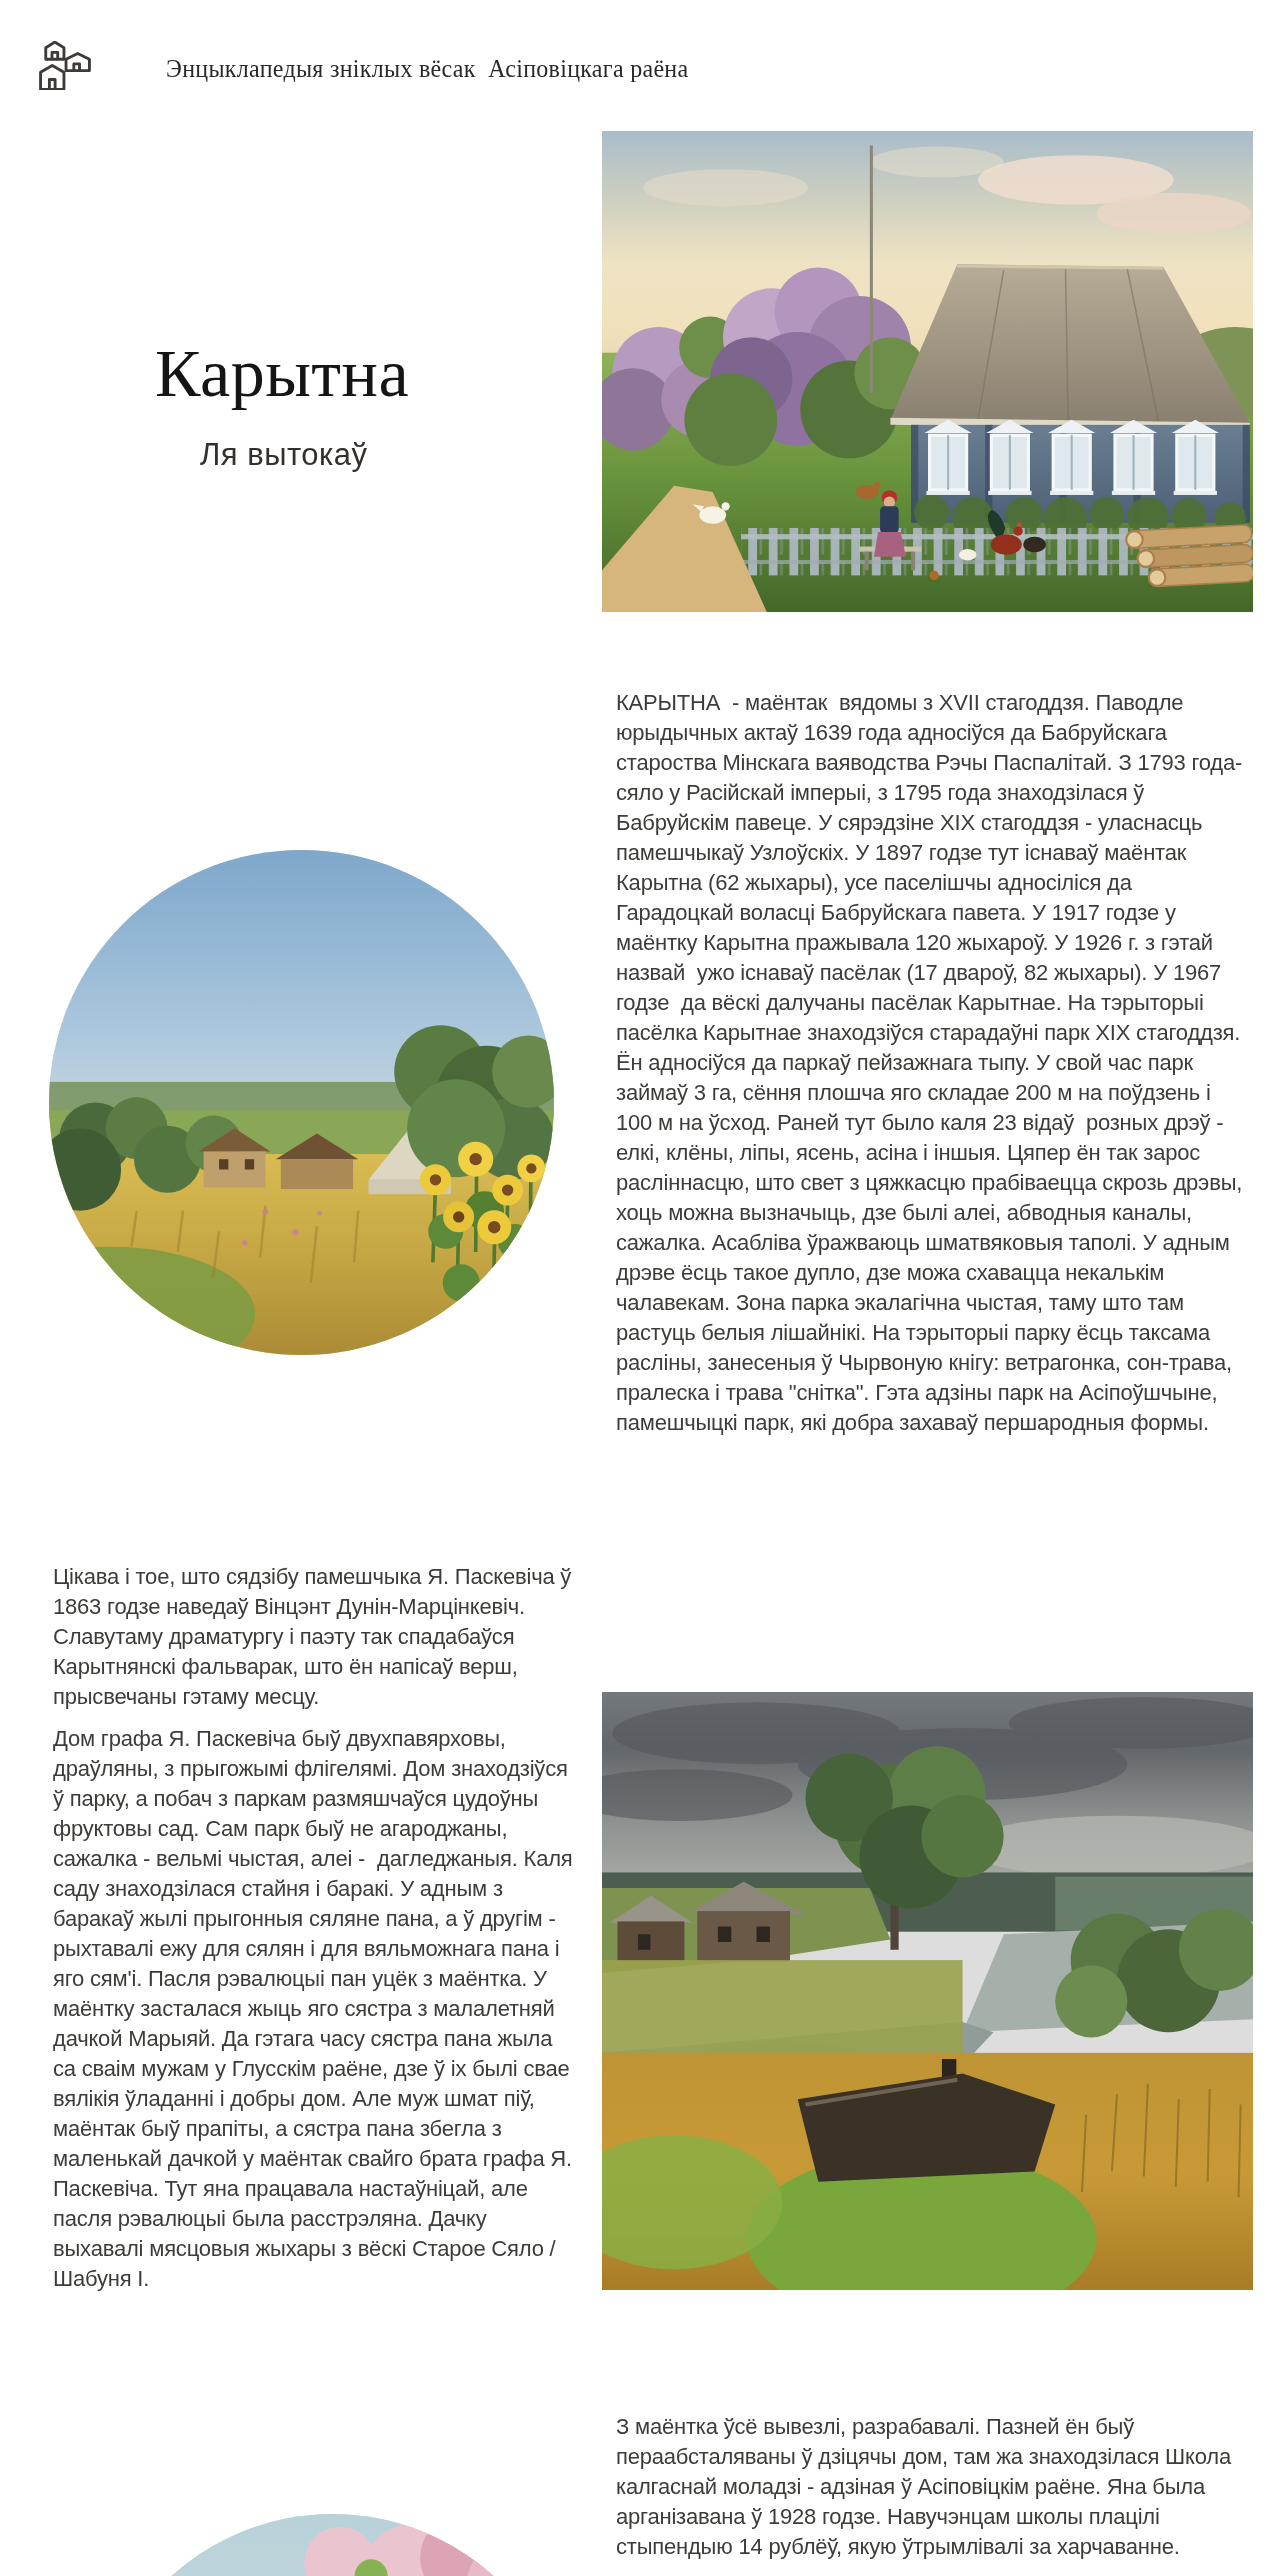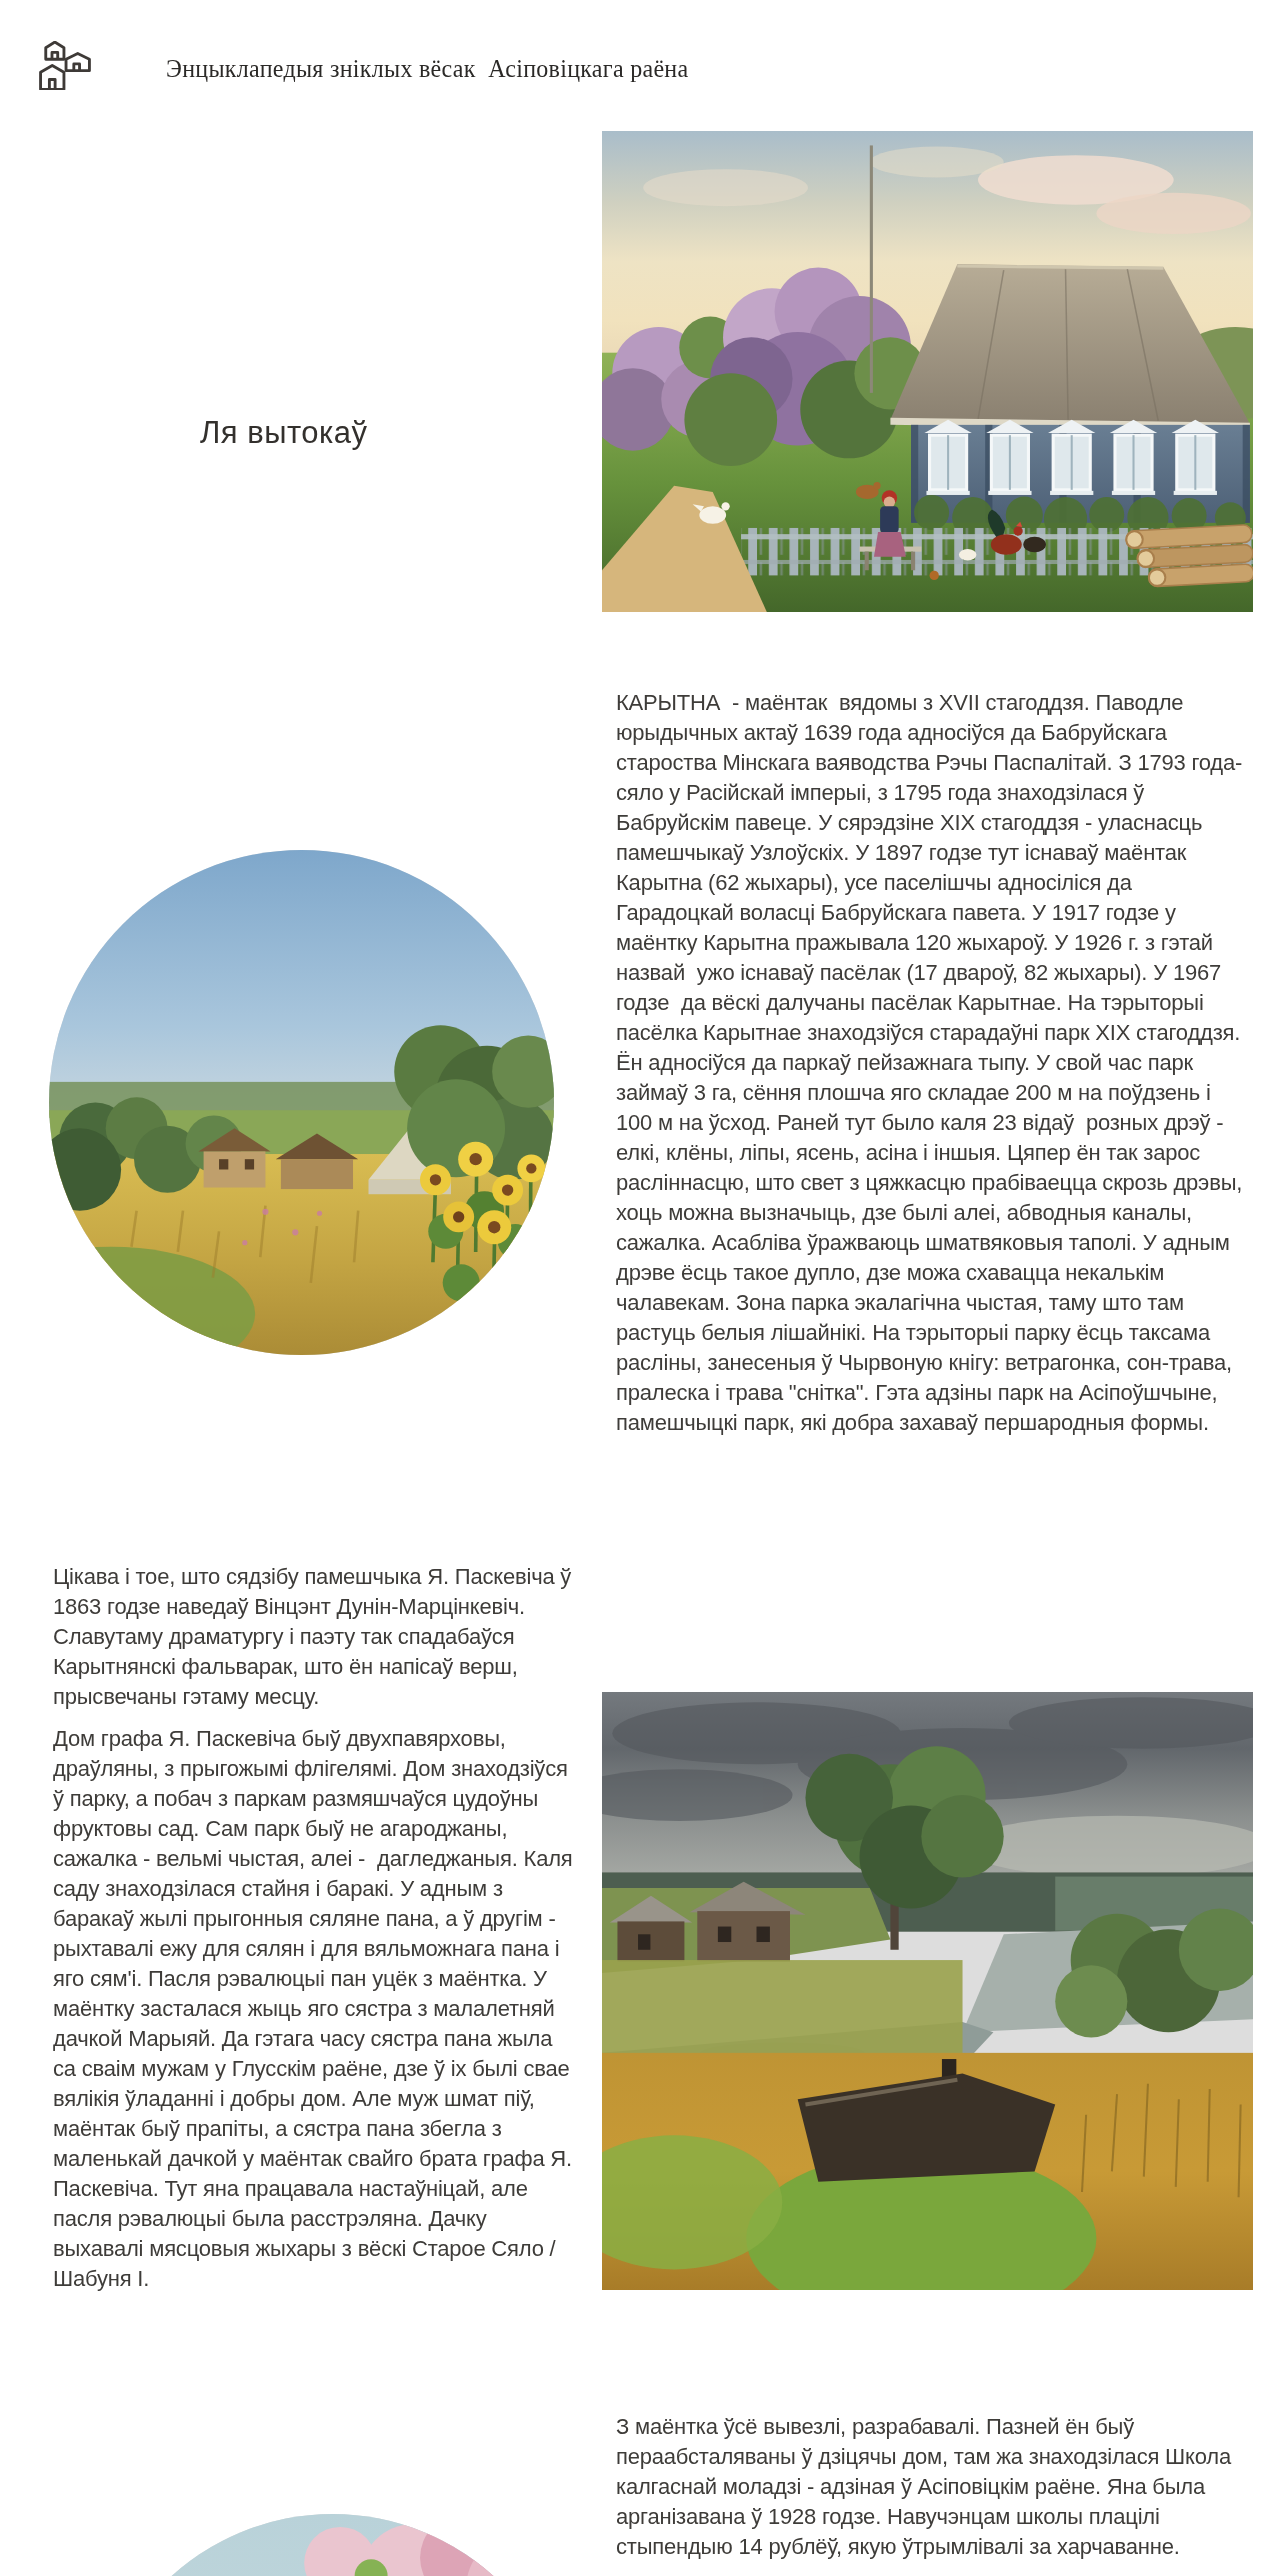--- a/index.html
+++ b/index.html
@@ -32,21 +32,22 @@
       <path d="M13,35 V13 L30.5,2 L48,13 V35 Z"></path>
         <path d="M25,35 V22 H36 V35"></path>
       <path d="M52,57 V35 L74.5,24 L97,35 V57 Z"></path>
         <path d="M67,57 V44 H78 V57"></path>
       <path d="M3,93 V60 L25.5,47 L48,60 V93 Z"></path>
         <path d="M20,93 V74 H31 V93"></path>
     </svg>
   </div>
   <div class="abs brand-title" style="left:166px;top:55px;">Энцыклапедыя зніклых вёсак  Асіповіцкага раёна</div>
 
-  <div class="abs hero-subtitle" style="left:200px;top:417px;text-align:center;">Ля вытокаў</div>
+  <div class="abs hero-title" style="left:155px;top:339px;">Карытна</div>
+  <div class="abs hero-subtitle" style="left:200px;top:439px;text-align:center;">Ля вытокаў</div>
 
   <div class="abs figure" style="left:602px;top:131px;width:651px;height:481px;">
     <svg viewBox="0 0 1264 933" preserveAspectRatio="none">
       <defs>
         <linearGradient id="p1sky" x1="0" y1="0" x2="0" y2="1">
           <stop offset="0" stop-color="#a9bdca"></stop>
             <stop offset=".3" stop-color="#cfd0c0"></stop>
           <stop offset=".55" stop-color="#eee3c4"></stop>
             <stop offset=".8" stop-color="#f1e2bd"></stop>
           <stop offset="1" stop-color="#ead8b6"></stop>

